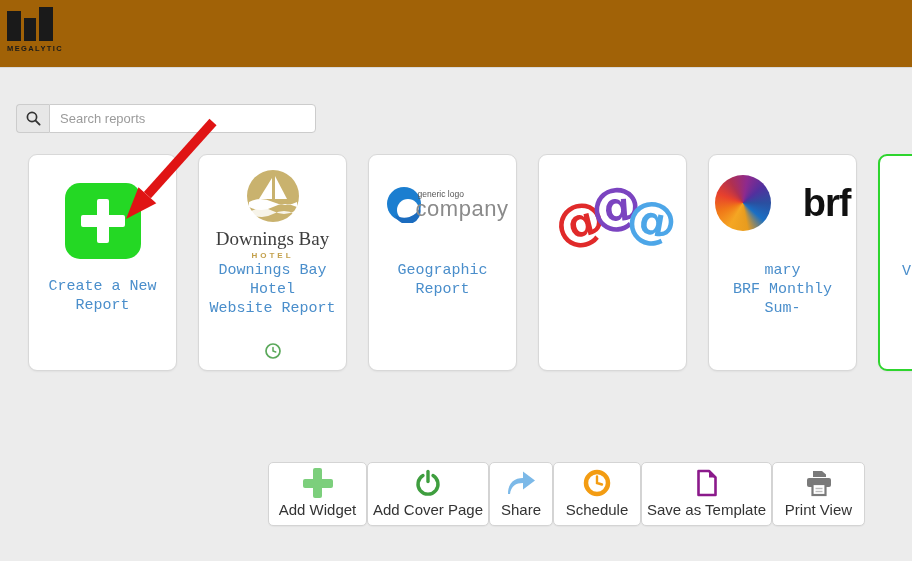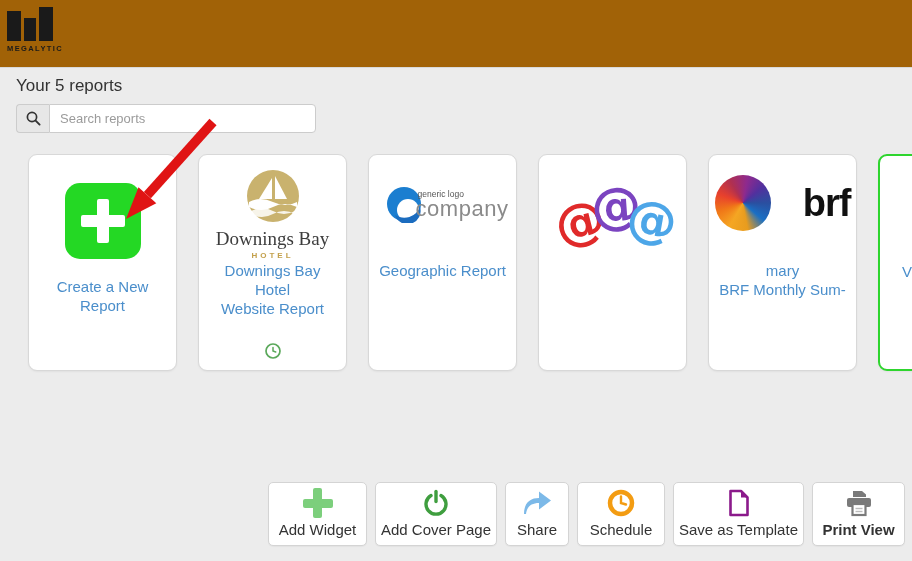--- a/index.html
+++ b/index.html
@@ -45,21 +45,21 @@
   .cards { position:absolute; left:28px; top:154px; width:884px; height:217px; }
   .card {
     position:absolute; top:0; width:149px; height:217px;
     background:#fff; border:1px solid #d8d8d8; border-radius:9px;
     box-shadow:0 1px 2px rgba(0,0,0,.05);
   }
   .card.selected { border:2px solid #2ed52e; }
   .card-label {
     position:absolute; left:0; width:100%;
     text-align:center; font-size:15px; line-height:19px; color:#4a8ecb;
-    padding:0 6px; cursor:pointer;
+    padding:0 6px; cursor:pointer;font-family:Liberation Mono, monospace;
   }
   
   .plus-tile {
     position:absolute; left:50%; top:28px; transform:translateX(-50%);
     width:76px; height:76px; background:#24d824; border-radius:15px; cursor:pointer;
   }
   .plus-tile i { position:absolute; background:#fff; border-radius:2px; }
   .plus-tile .ph { left:16px; top:32px; width:44px; height:12px; }
   .plus-tile .pv { left:32px; top:16px; width:12px; height:44px; }
   
@@ -83,30 +83,30 @@
   .brf-circle {
     width:56px; height:56px; border-radius:50%;
     background: conic-gradient(from 210deg, #f5a623, #f07818, #e8412c, #b03050, #8e2a8e, #52309e, #2a4fa0, #1a6fc4, #e89c1e, #f5a623);
   }
   .brf-text { font-size:38px; font-weight:bold; color:#111; margin-left:8px; letter-spacing:-1px; }
   
   .card-label.left-only { text-align:left; padding-left:22px; }
   
   .red-arrow { position:absolute; left:98px; top:100px; pointer-events:none; }
   
-  .toolbar { position:absolute; left:268px; top:482px; display:flex; gap:8px; }
+  .toolbar { position:absolute; left:268px; top:462px; display:flex; }
   .tb-btn {
     height:64px; background:#fff; border:1px solid #d4d4d4; border-radius:5px;
     display:flex; flex-direction:column; align-items:center; justify-content:flex-end;
     padding-bottom:7px; cursor:pointer; box-shadow:0 1px 1px rgba(0,0,0,.04);
   }
   .tb-icon { height:32px; display:flex; align-items:center; justify-content:center; margin-bottom:2px; }
   .tb-label { font-size:15px; color:#333; white-space:nowrap; }
   .w-addwidget {width:99px;} .w-addcover {width:122px;} .w-share {width:64px;}
-  .w-schedule {width:88px;} .w-template {width:131px;} .w-print {width:93px;font-weight:bold;}
+  .w-schedule {width:88px;} .w-template {width:131px;} .w-print {width:93px;}
   .tb-plus { position:relative; width:30px; height:30px; }
   .tb-plus i { position:absolute; background:#7ccf7c; border-radius:2px; }
   .tb-plus .ph { left:0; top:10.5px; width:30px; height:9px; }
   .tb-plus .pv { left:10.5px; top:0; width:9px; height:30px; }
 </style>
 </head>
 <body>
 
 <div class="screen">
 
@@ -114,21 +114,20 @@
     <div class="logo">
       <div class="logo-bars">
         <span class="b1"></span>
           <span class="b2"></span>
           <span class="b3"></span>
       </div>
       <div class="logo-text">MEGALYTIC</div>
     </div>
   </header>
 
-  <h1 class="page-title">Your 5 reports</h1>
 
   <div class="searchbar">
     <div class="search-btn">
       <svg width="17" height="17" viewBox="0 0 17 17">
         <circle cx="7" cy="7" r="4.6" fill="none" stroke="#333" stroke-width="1.7"></circle>
         <line x1="10.6" y1="10.6" x2="14.6" y2="14.6" stroke="#333" stroke-width="1.9" stroke-linecap="round"></line>
       </svg>
     </div>
     <input class="search-input" type="text" placeholder="Search reports" style="">
   </div>

